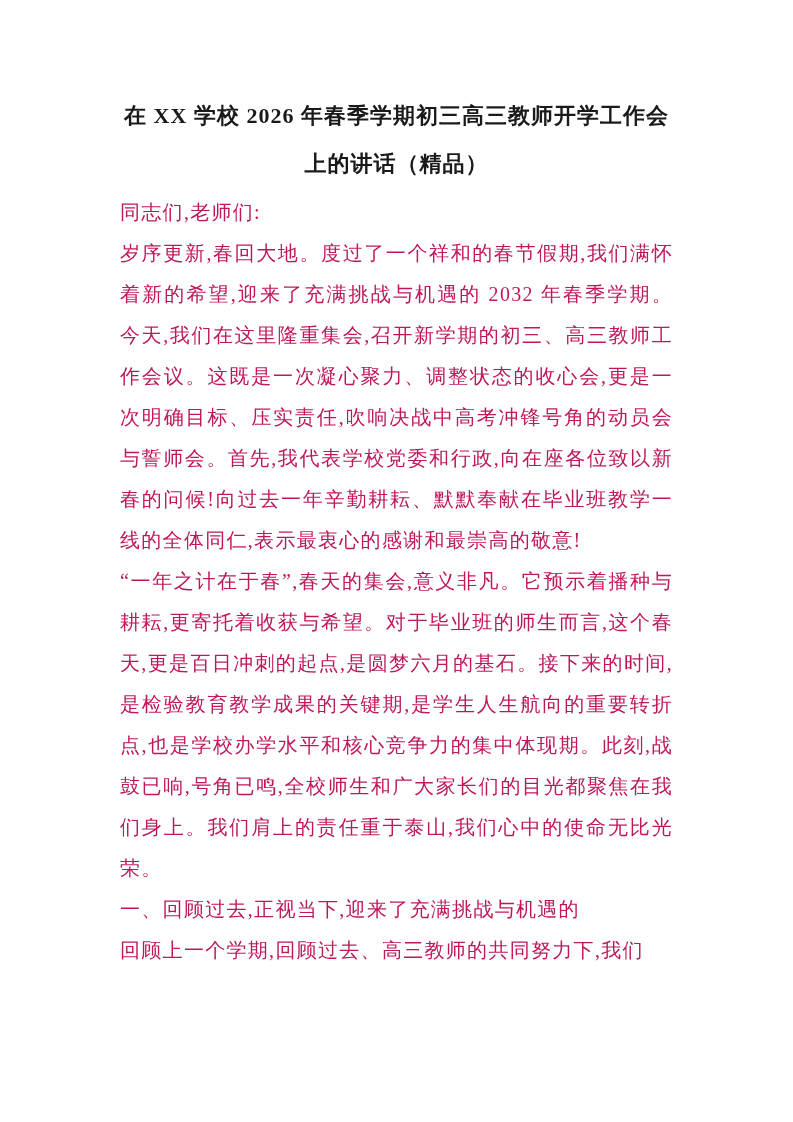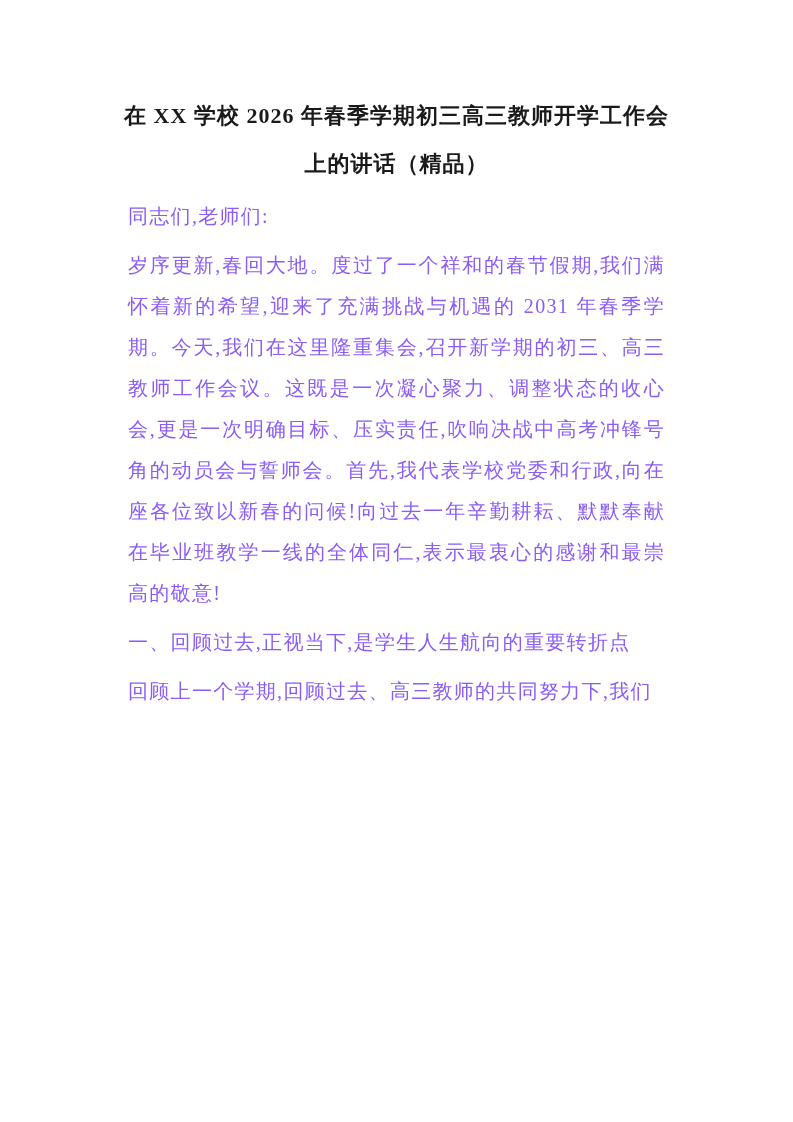--- a/index.html
+++ b/index.html
@@ -25,34 +25,35 @@
       font-weight: bold;
       line-height: 48px;
       text-align: center;
       letter-spacing: 1px;
       color: #1a1a1a;
     }
     .doc-body {
       width: 553px;
     }
     .doc-body p {
-      margin: 8px;
+      margin: 0;
       font-size: 20px;
       line-height: 41px;
       letter-spacing: 1.3px;
       text-align: justify;
       text-justify: inter-ideograph;
       word-break: break-all;
-      color: #8b5cf6;
+      color: #be185d;
     }
   </style>
 </head>
 <body>
 
 <div class="page">
   <h1 class="doc-title">在 XX 学校 2026 年春季学期初三高三教师开学工作会上的讲话（精品）</h1>
   <div class="doc-body">
     <p>同志们,老师们:</p>
-    <p>岁序更新,春回大地。度过了一个祥和的春节假期,我们满怀着新的希望,迎来了充满挑战与机遇的 2031 年春季学期。今天,我们在这里隆重集会,召开新学期的初三、高三教师工作会议。这既是一次凝心聚力、调整状态的收心会,更是一次明确目标、压实责任,吹响决战中高考冲锋号角的动员会与誓师会。首先,我代表学校党委和行政,向在座各位致以新春的问候!向过去一年辛勤耕耘、默默奉献在毕业班教学一线的全体同仁,表示最衷心的感谢和最崇高的敬意!</p>
-    <p>一、回顾过去,正视当下,是学生人生航向的重要转折点</p>
+    <p>岁序更新,春回大地。度过了一个祥和的春节假期,我们满怀着新的希望,迎来了充满挑战与机遇的 2032 年春季学期。今天,我们在这里隆重集会,召开新学期的初三、高三教师工作会议。这既是一次凝心聚力、调整状态的收心会,更是一次明确目标、压实责任,吹响决战中高考冲锋号角的动员会与誓师会。首先,我代表学校党委和行政,向在座各位致以新春的问候!向过去一年辛勤耕耘、默默奉献在毕业班教学一线的全体同仁,表示最衷心的感谢和最崇高的敬意!</p>
+    <p>“一年之计在于春”,春天的集会,意义非凡。它预示着播种与耕耘,更寄托着收获与希望。对于毕业班的师生而言,这个春天,更是百日冲刺的起点,是圆梦六月的基石。接下来的时间,是检验教育教学成果的关键期,是学生人生航向的重要转折点,也是学校办学水平和核心竞争力的集中体现期。此刻,战鼓已响,号角已鸣,全校师生和广大家长们的目光都聚焦在我们身上。我们肩上的责任重于泰山,我们心中的使命无比光荣。</p>
+    <p>一、回顾过去,正视当下,迎来了充满挑战与机遇的</p>
     <p>回顾上一个学期,回顾过去、高三教师的共同努力下,我们</p>
   </div>
 </div>
 
 </body></html>

